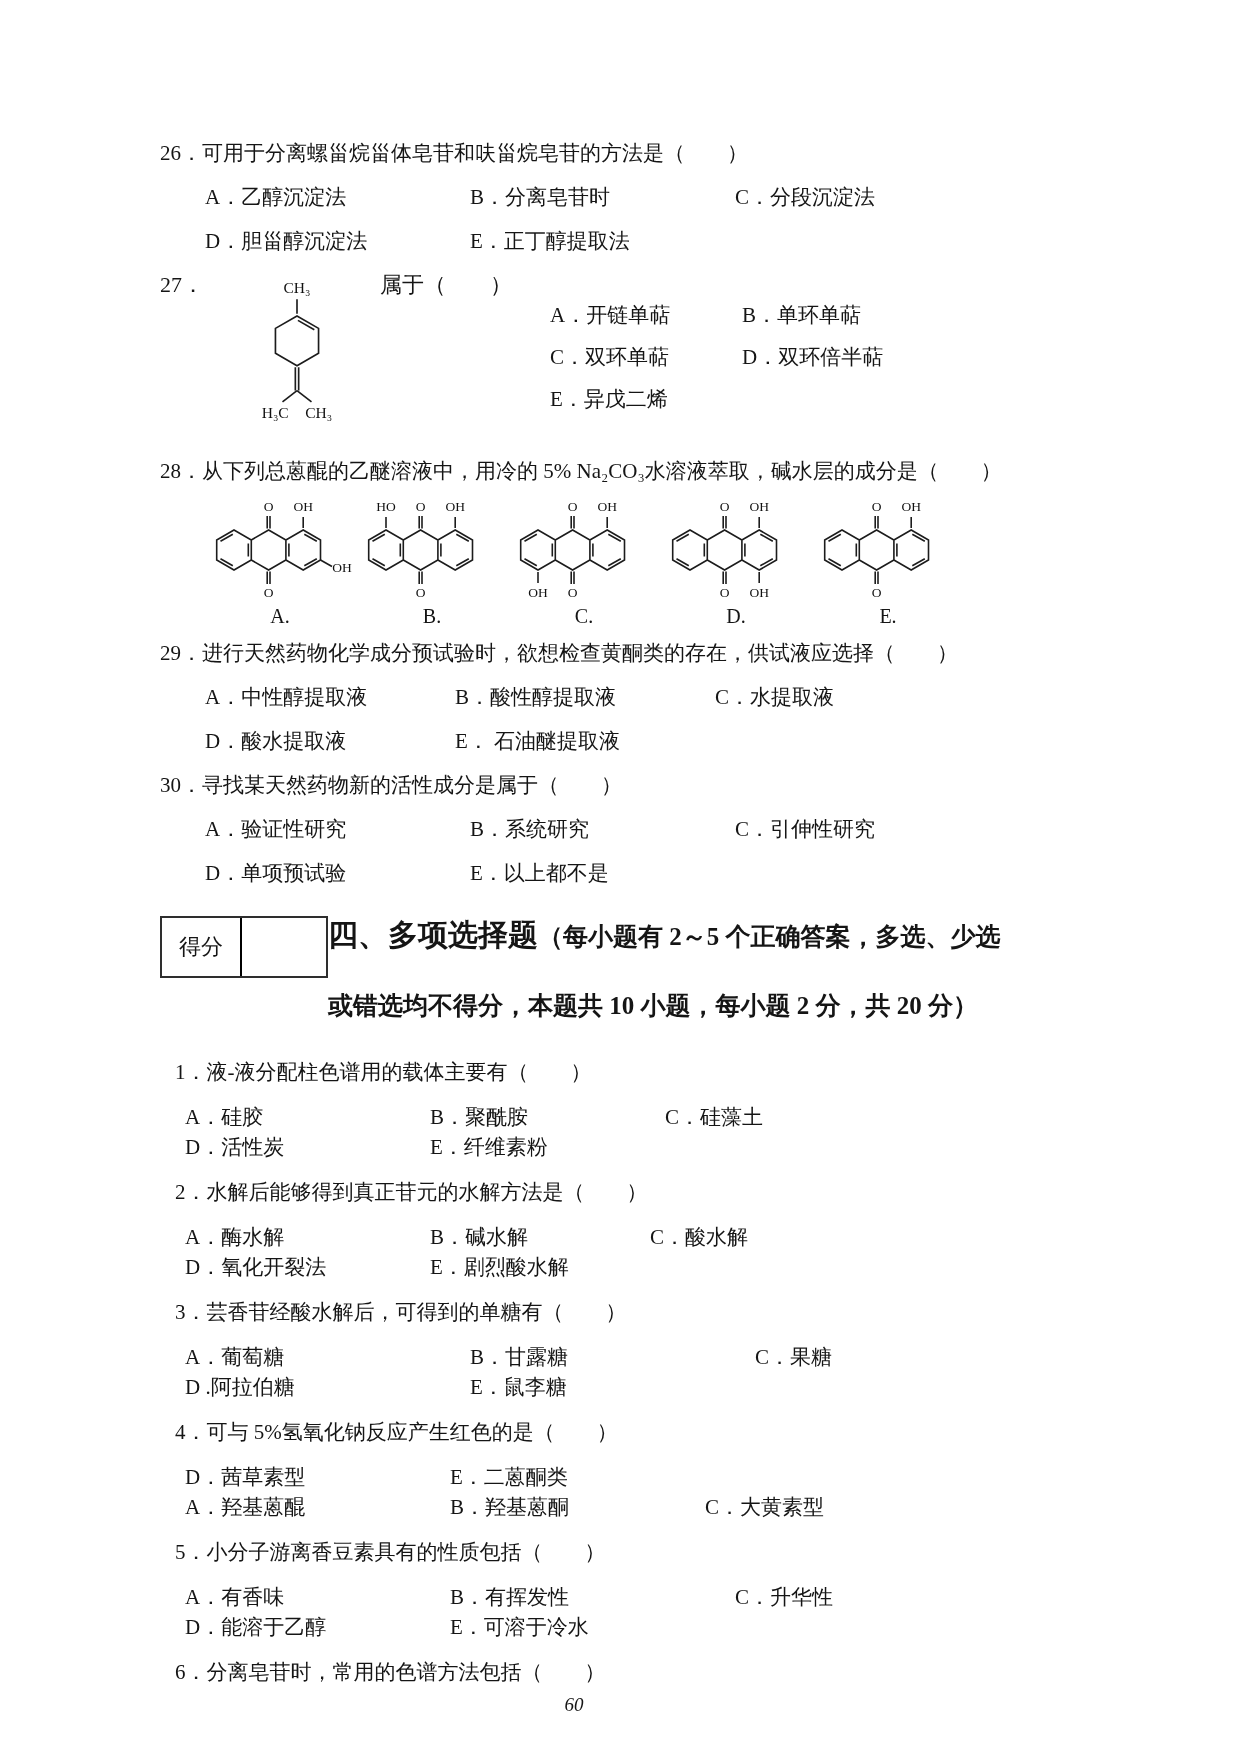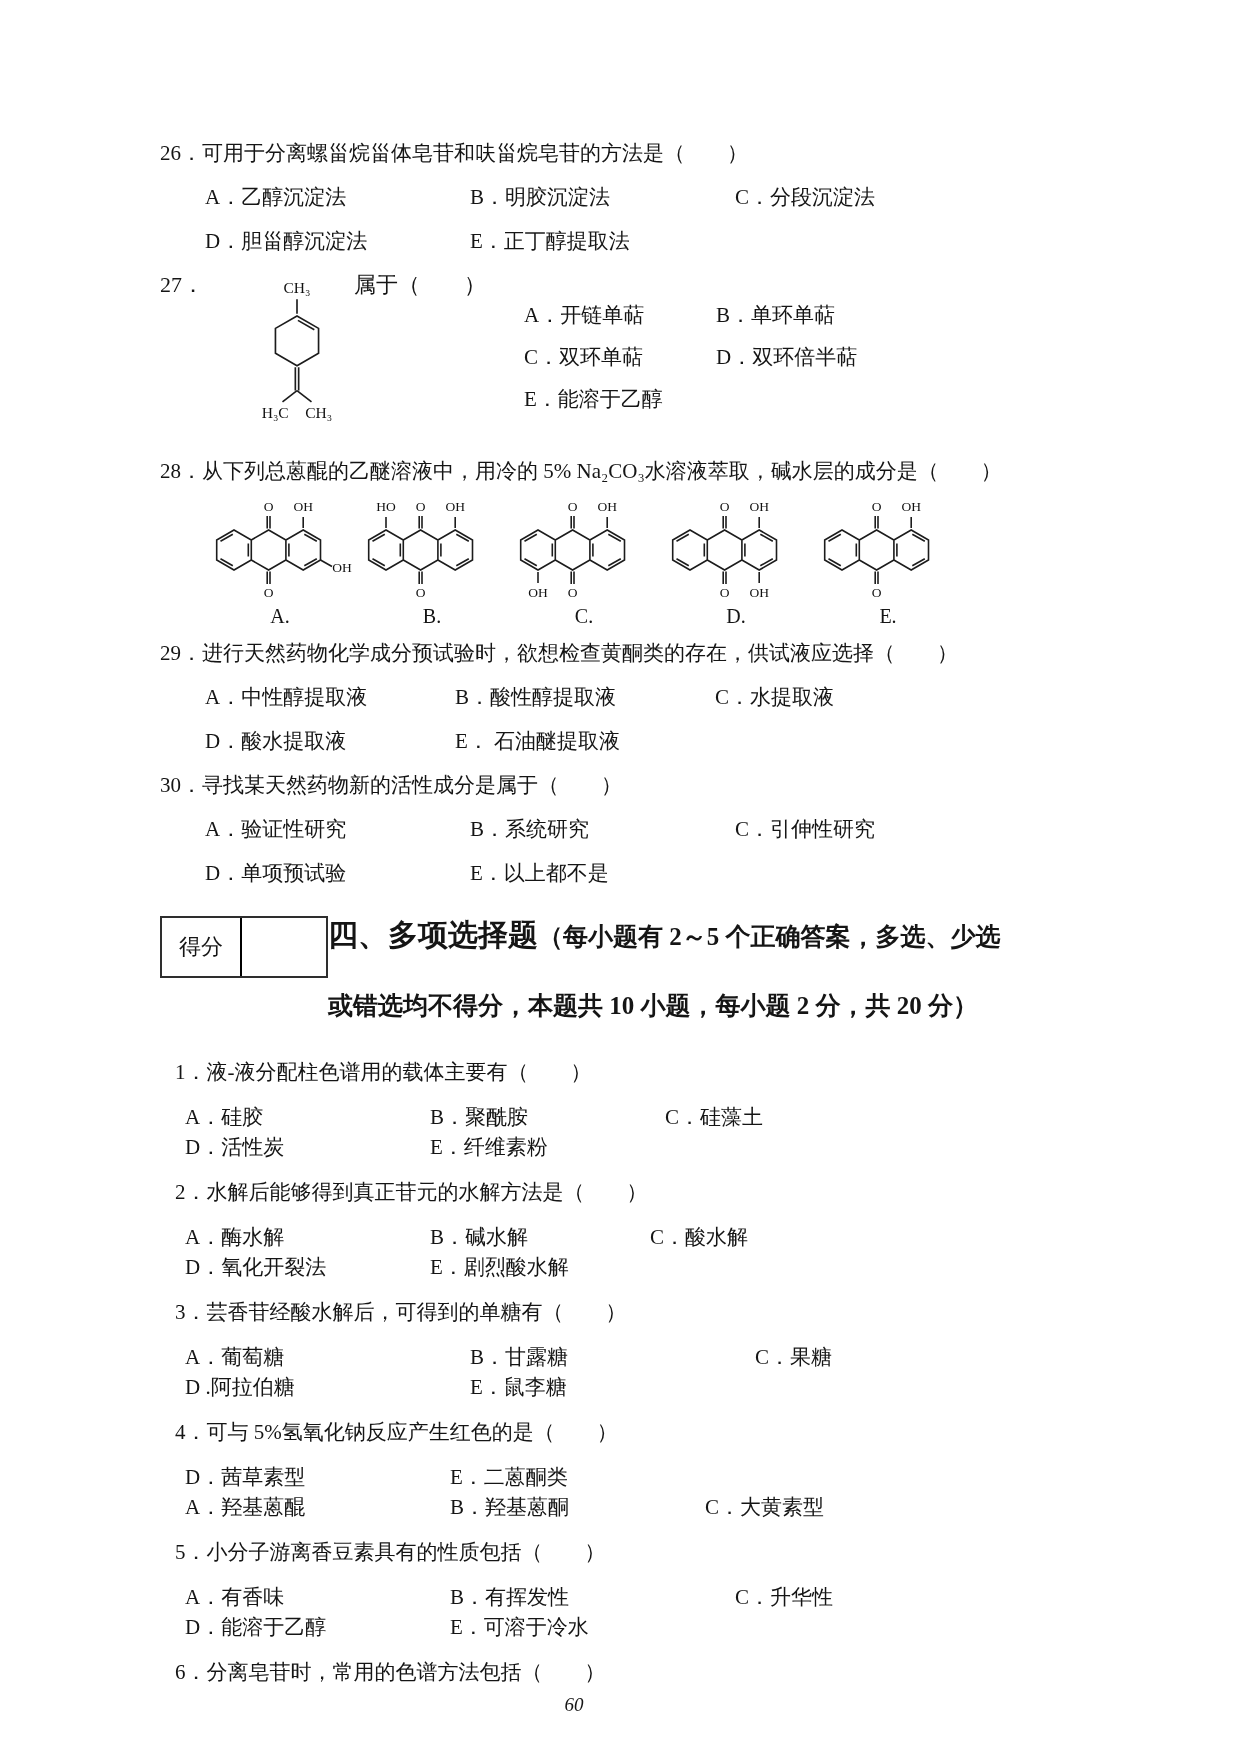--- a/index.html
+++ b/index.html
@@ -10,21 +10,21 @@
   }
   .page { box-sizing:border-box; width:1148px; height:1753px;
           padding:138px 110px 0 160px; position:relative; }
   .stem { font-size:21px; line-height:30px; margin:0 0 14px 0; white-space:nowrap; }
   .optrow { display:flex; margin:0 0 14px 0; padding-left:45px;
             font-size:21px; line-height:30px; white-space:nowrap; }
   .opt { display:inline-block; }
   
   .q27 { display:flex; align-items:flex-start; margin-bottom:26px; }
   .q27 .qnum, .q27 .caption { font-size:22px; line-height:30px; }
-  .q27 .caption { }
+  .q27 .caption { margin-left:26px; }
   .q27opts { display:grid; grid-template-columns:192px 210px;
              row-gap:12px; margin:30px 0 0 38px;
              font-size:21px; line-height:30px; white-space:nowrap; }
   
   .figrow { display:flex; align-items:flex-start; margin:2px 0 10px 44px; }
   .figure { width:152px; text-align:center; }
   .figure .letter { font-size:20px; line-height:24px; margin-top:2px; }
   svg { display:block; }
   svg line, svg path { stroke:#1c1c1c; stroke-width:1.6; fill:none; }
   svg text { font-family:"Liberation Serif","DejaVu Serif",serif;
@@ -50,21 +50,21 @@
 </style>
 </head>
 <body>
 
 <div class="page">
 
   <div>
     <div class="stem">26．可用于分离螺甾烷甾体皂苷和呋甾烷皂苷的方法是（　　）</div>
     <div class="optrow">
       <span class="opt" style="width:265px">A．乙醇沉淀法</span>
-      <span class="opt" style="width:265px">B．明胶沉淀法</span>
+      <span class="opt" style="width:265px">B．分离皂苷时</span>
       <span class="opt">C．分段沉淀法</span>
     </div>
     <div class="optrow">
       <span class="opt" style="width:265px">D．胆甾醇沉淀法</span>
       <span class="opt">E．正丁醇提取法</span>
     </div>
   </div>
 
   <div class="q27">
     <div class="qnum">27．</div>
@@ -81,21 +81,21 @@
       </g>
       <text x="34" y="150">H₃C</text>
       <text x="76" y="150">CH₃</text>
     </svg>
     <div class="caption">属于（　　）</div>
     <div class="q27opts">
       <span>A．开链单萜</span>
       <span>B．单环单萜</span>
       <span>C．双环单萜</span>
       <span>D．双环倍半萜</span>
-      <span>E．能溶于乙醇</span>
+      <span>E．异戊二烯</span>
     </div>
   </div>
 
   <div>
     <div class="stem" style="margin-bottom:4px">28．从下列总蒽醌的乙醚溶液中，用冷的 5% Na₂CO₃水溶液萃取，碱水层的成分是（　　）</div>
     <div class="figrow">
 
       <div class="figure">
         <svg width="150" height="112" viewBox="0 0 150 112">
           <g>

